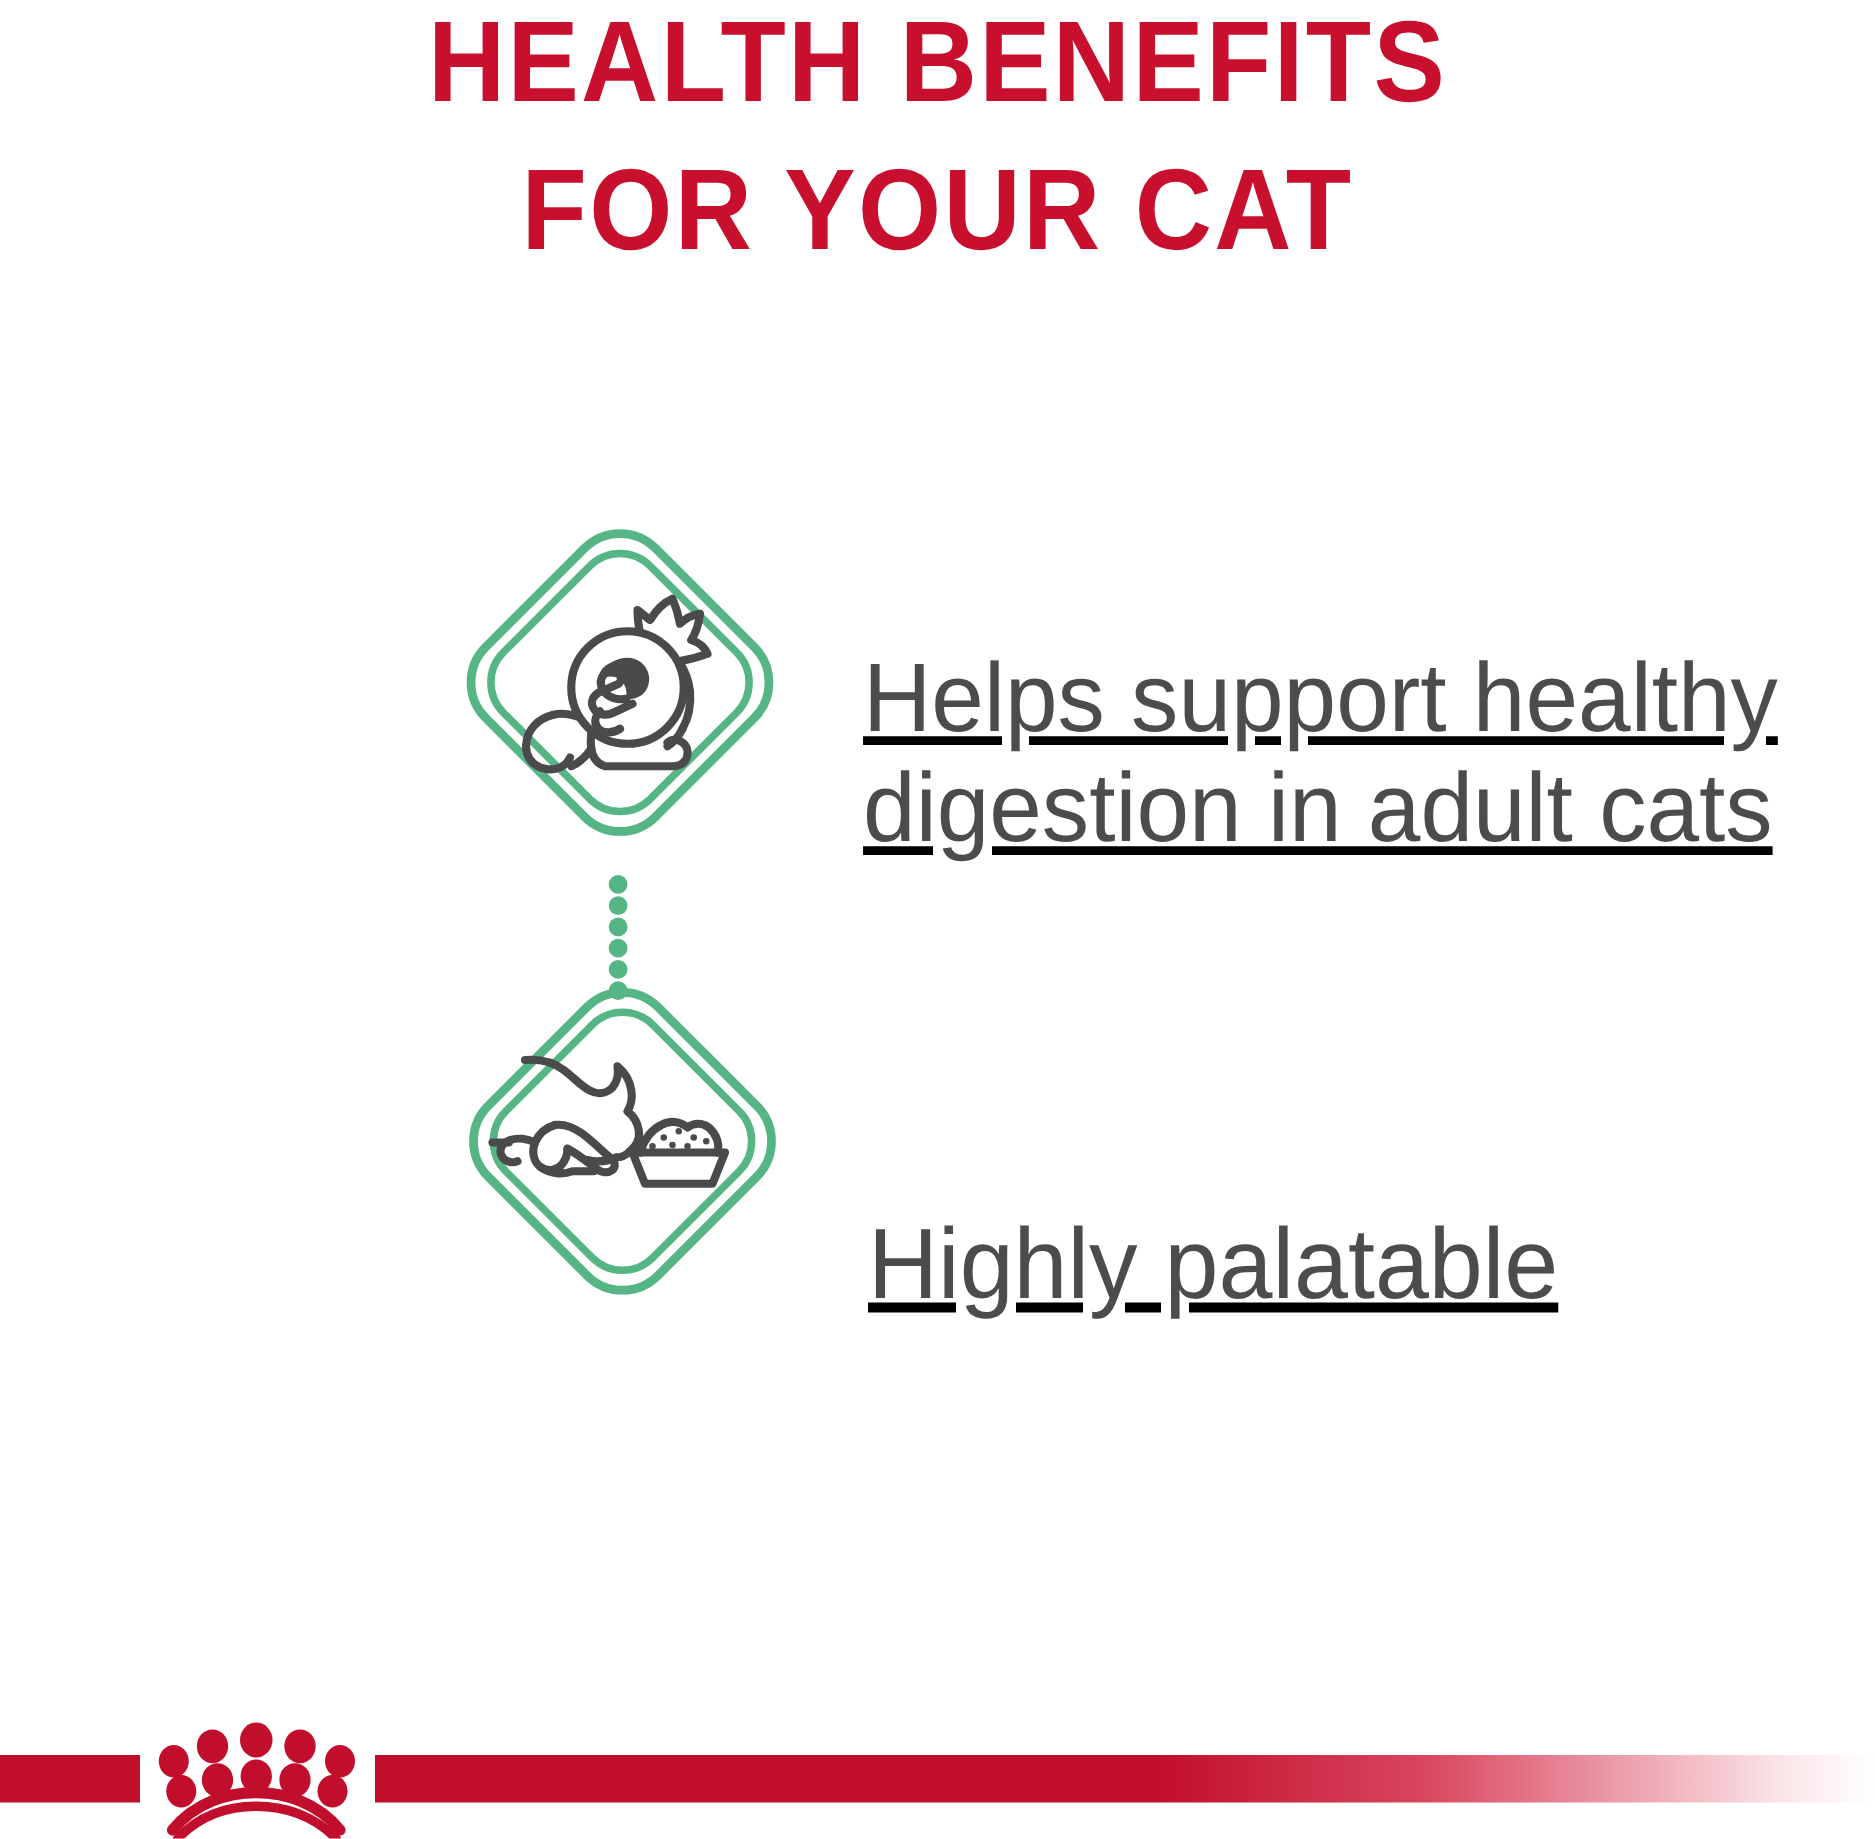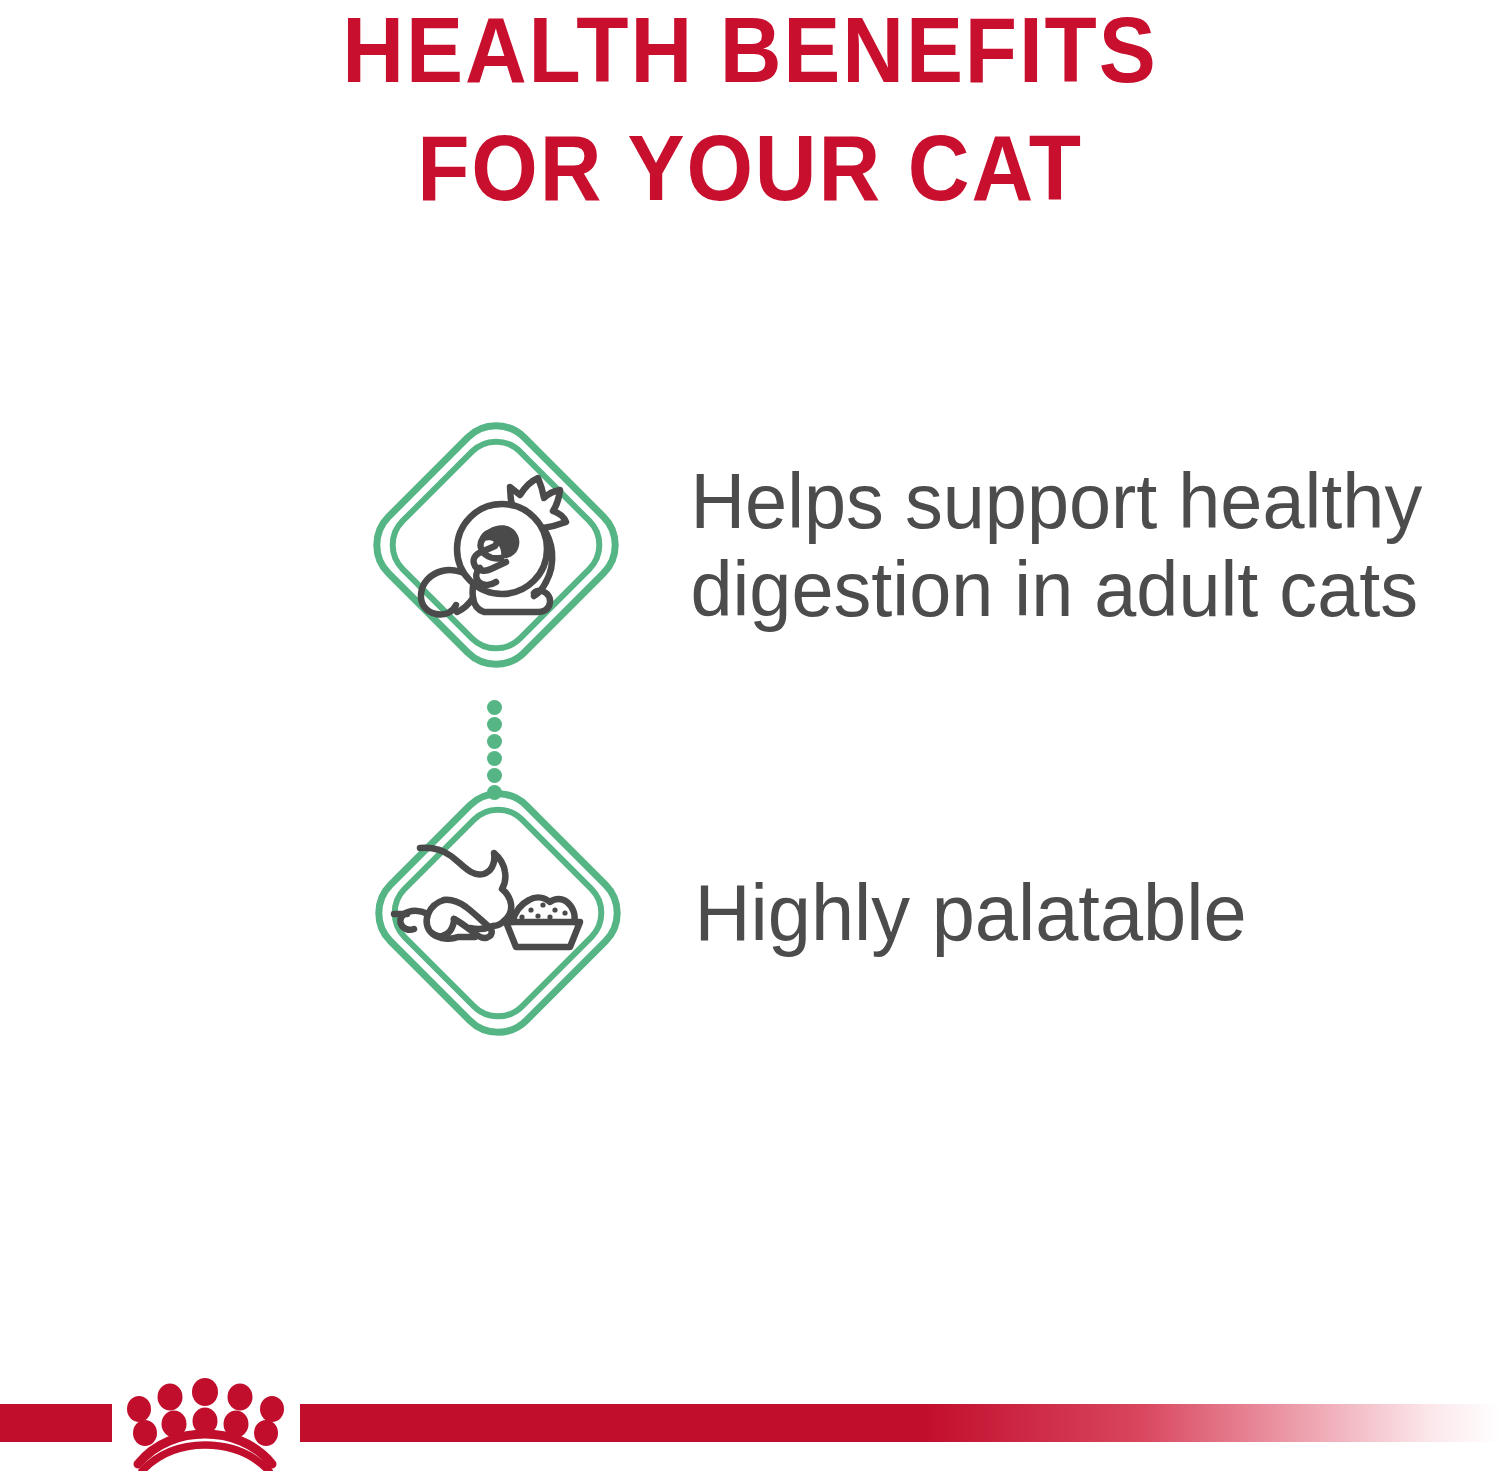--- a/index.html
+++ b/index.html
@@ -36,21 +36,22 @@
     transform-origin:center top;
     white-space:nowrap;
   }
   #title-line-1 { padding-top:2px; }
   #title-line-2 { padding-top:22px; }
 
   
   .benefit-row {
     position:absolute;
     display:flex;
-    align-items:center;
+    align-items:flex-end;
+    text-decoration:underline;
   }
   #benefit-row-0 { top:400px; left:352px; width:1130px; height:290px; }
   #benefit-row-1 { top:770px; left:352px; width:1130px; height:285px; }
 
   .icon-frame {
     position:relative;
     flex:0 0 auto;
     width:288px; height:288px;
   }
   #benefit-row-1 .icon-frame { width:292px; height:284px; }

